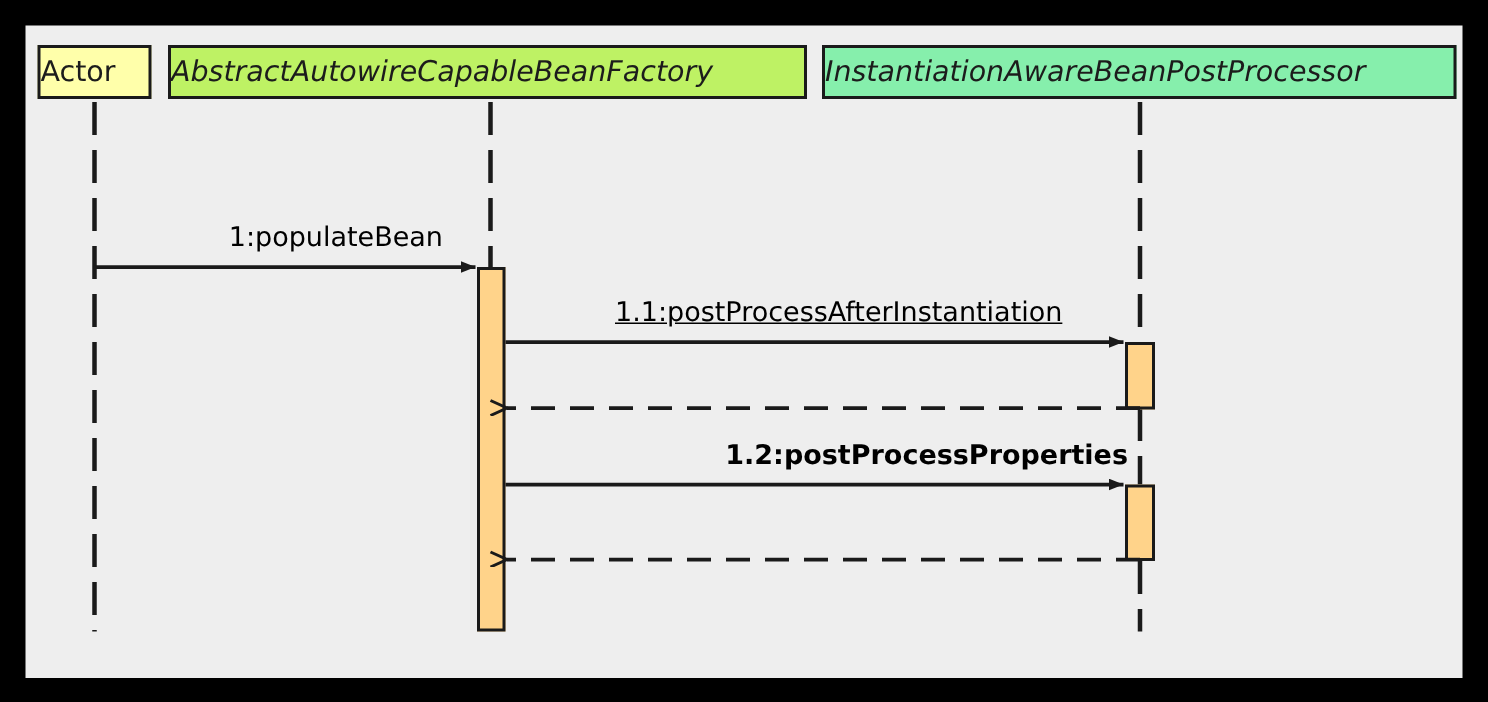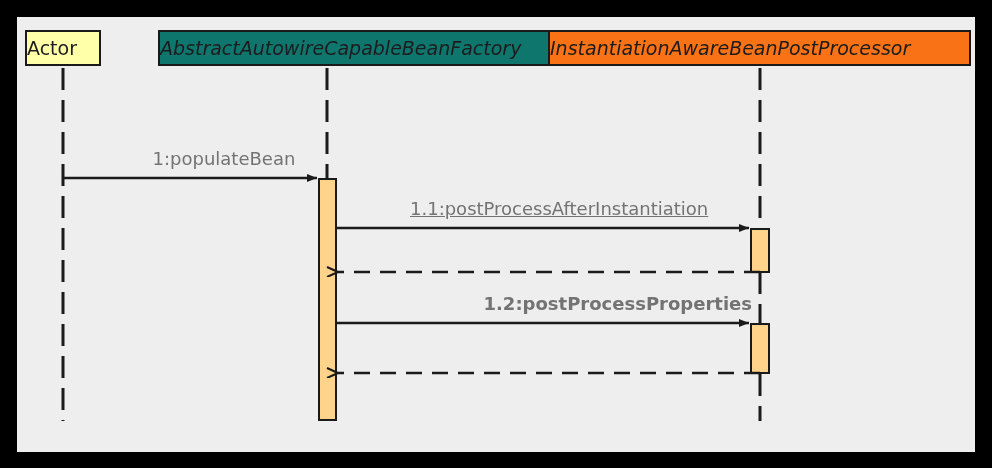--- a/index.html
+++ b/index.html
@@ -70,21 +70,21 @@
   
   .msg-svg {
     position: absolute;
     left: 0;
     top: 0;
     overflow: visible;
   }
   .msg-label {
     position: absolute;
     font-size: 18px;
-    color: #737373;
+    color: #000000;
     white-space: nowrap;
     text-align: center;
     line-height: 20px;
   }
 </style>
 </head>
 <body>
 
 <div id="diagram-root">
   <div id="canvas">
@@ -120,18 +120,18 @@
       </svg>
 
     <div id="labels-layer">
         <div class="msg-label" style="top: 132px; left: 135.5px;">1:populateBean</div>
         <div class="msg-label" style="top: 182px; left: 393px; text-decoration: underline;">1.1:postProcessAfterInstantiation</div>
         <div class="msg-label" style="top: 277px; left: 466.5px; font-weight: bold;">1.2:postProcessProperties</div>
       </div>
 
     <div id="participants-layer">
         <div class="participant actor-box" style="left: 8px; top: 13px; width: 76px; background: rgb(255, 255, 170); border-color: rgb(26, 26, 26);"><span>Actor</span></div>
-        <div class="participant class-box" style="left: 95px; top: 13px; width: 426px; background: #0f766e; border-color: rgb(26, 26, 26); margin-left: 46px;"><span>AbstractAutowireCapableBeanFactory</span></div>
-        <div class="participant class-box" style="left: 531px; top: 13px; width: 423px; background: #f97316; border-color: rgb(26, 26, 26);"><span>InstantiationAwareBeanPostProcessor</span></div>
+        <div class="participant class-box" style="left: 95px; top: 13px; width: 426px; background: #bef264; border-color: rgb(26, 26, 26);"><span>AbstractAutowireCapableBeanFactory</span></div>
+        <div class="participant class-box" style="left: 531px; top: 13px; width: 423px; background: #86efac; border-color: rgb(26, 26, 26);"><span>InstantiationAwareBeanPostProcessor</span></div>
       </div>
 
   </div>
 </div>
 
 </body></html>

